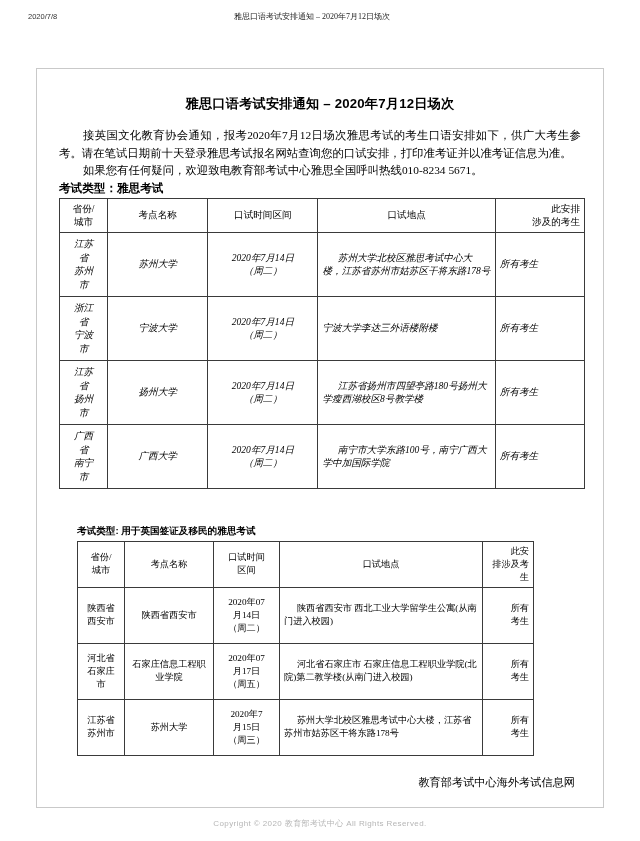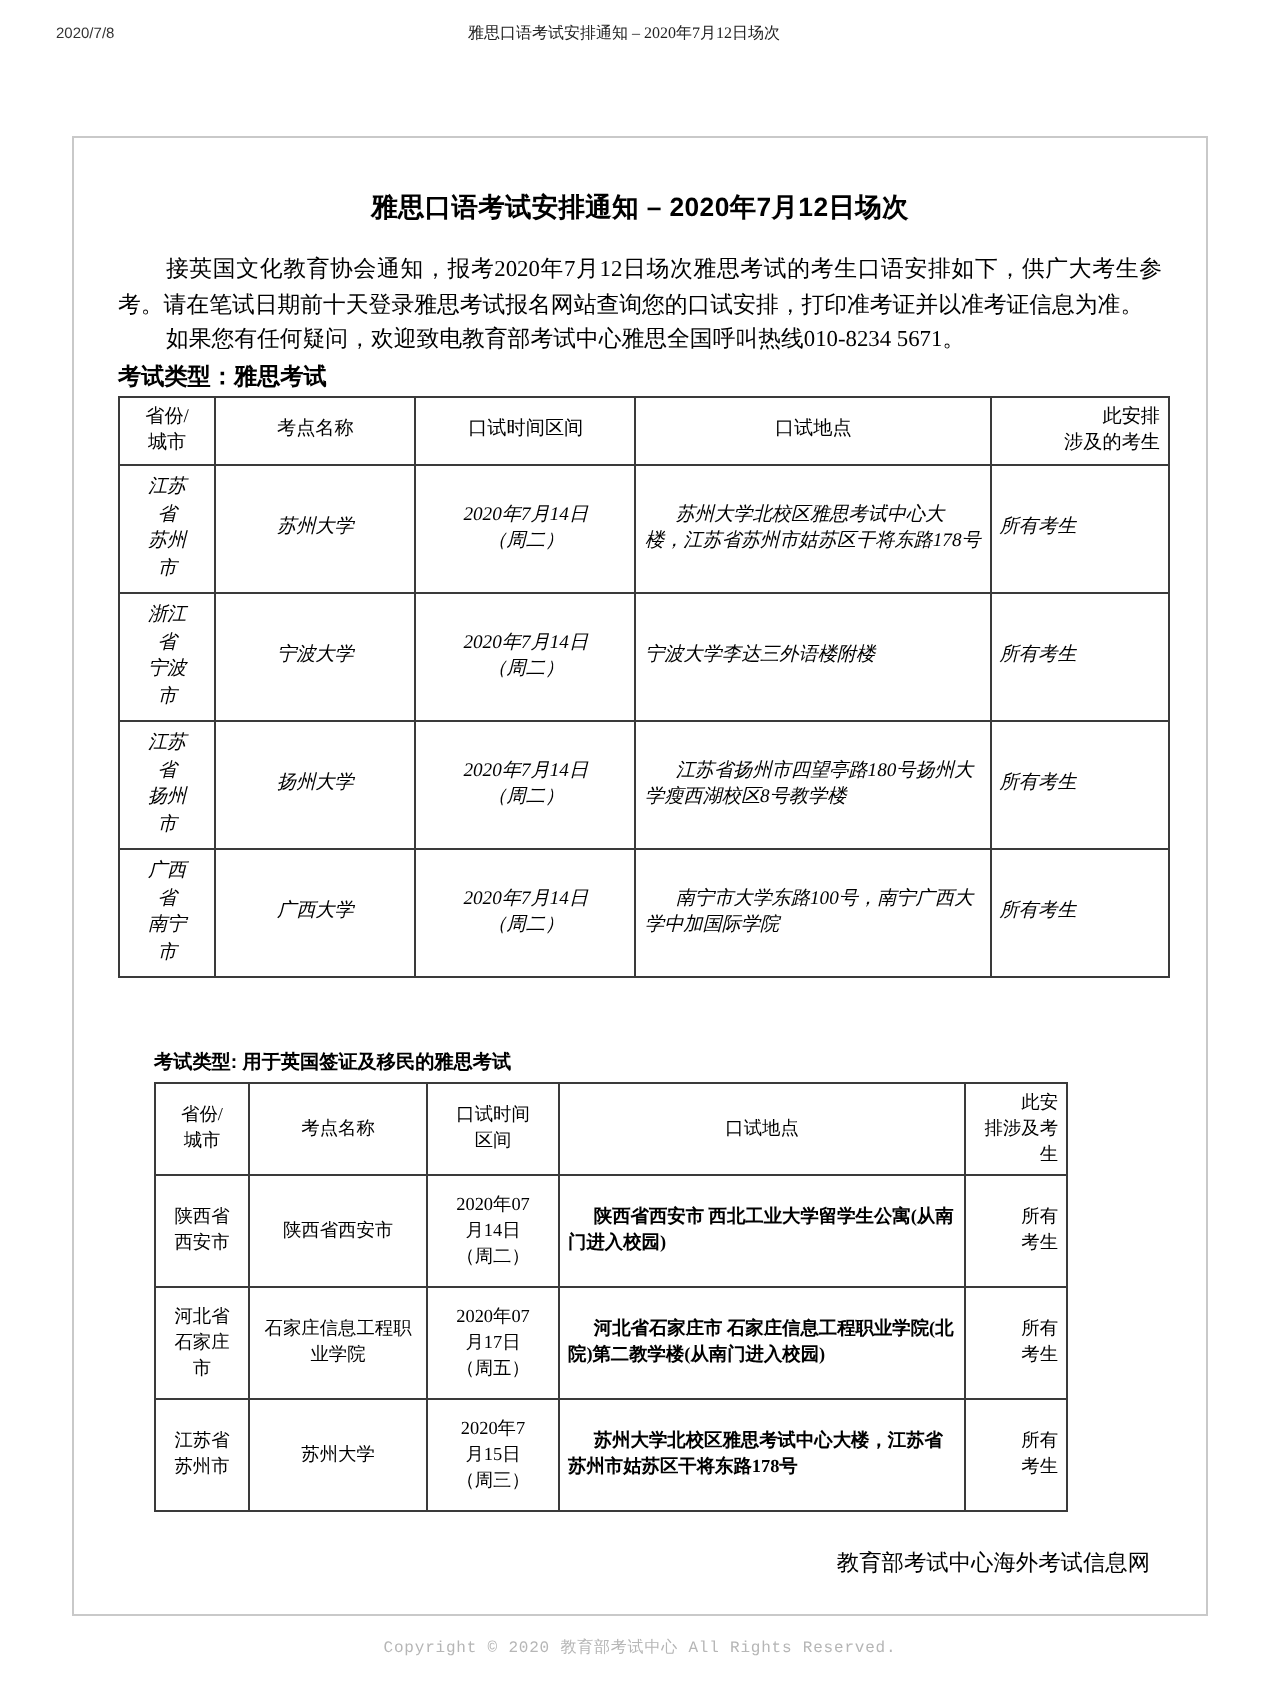--- a/index.html
+++ b/index.html
@@ -97,37 +97,37 @@
   
   .tbl2-wrap { margin-top: 36px; padding-left: 18px; }
   .tbl2 { width: 456px; }
   .tbl2 th, .tbl2 td { font-size: 9.2px; line-height: 13px; }
   .tbl2 th { text-align: center; height: 32px; }
   .tbl2 .c-prov { width: 47px; text-align: center; }
   .tbl2 .c-site { width: 89px; text-align: center; }
   .tbl2 .c-time { width: 66px; text-align: center; }
   .tbl2 .c-venue { width: 203px; text-align: left; }
   .tbl2 .c-who  { width: 51px; text-align: right; }
-  .tbl2 td.c-venue { text-indent: 1.4em; font-weight: bold; }
+  .tbl2 td.c-venue { text-indent: 1.4em; }
   .tbl2 tbody td { height: 56px; }
   .stack span { display: block; }
   .signature {
     margin-top: 18px;
     text-align: right;
     font-size: 11.2px;
     line-height: 17px;
     padding-right: 6px;
   }
   .signature span { display: block; }
   .copyright {
     position: absolute;
     left: 0; right: 0;
     top: 818px;
     text-align: center;
-    font-family: Liberation Mono, monospace;
+    font-family: Liberation Sans, sans-serif;
     font-size: 8px;
     color: #b6b6b6;
     letter-spacing: 0.4px;
   }
 </style>
 </head>
 <body>
 
 <div class="page">
 

